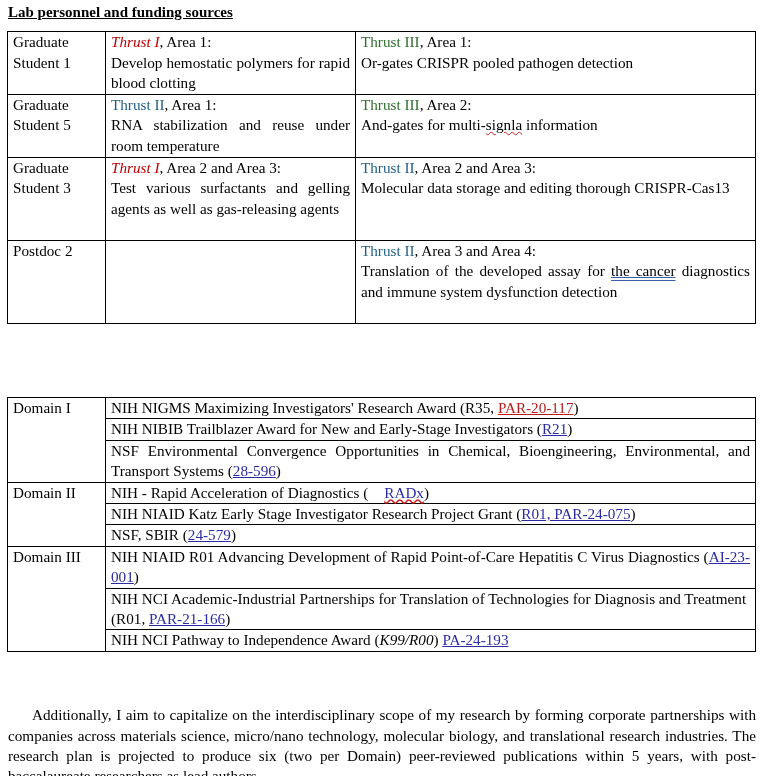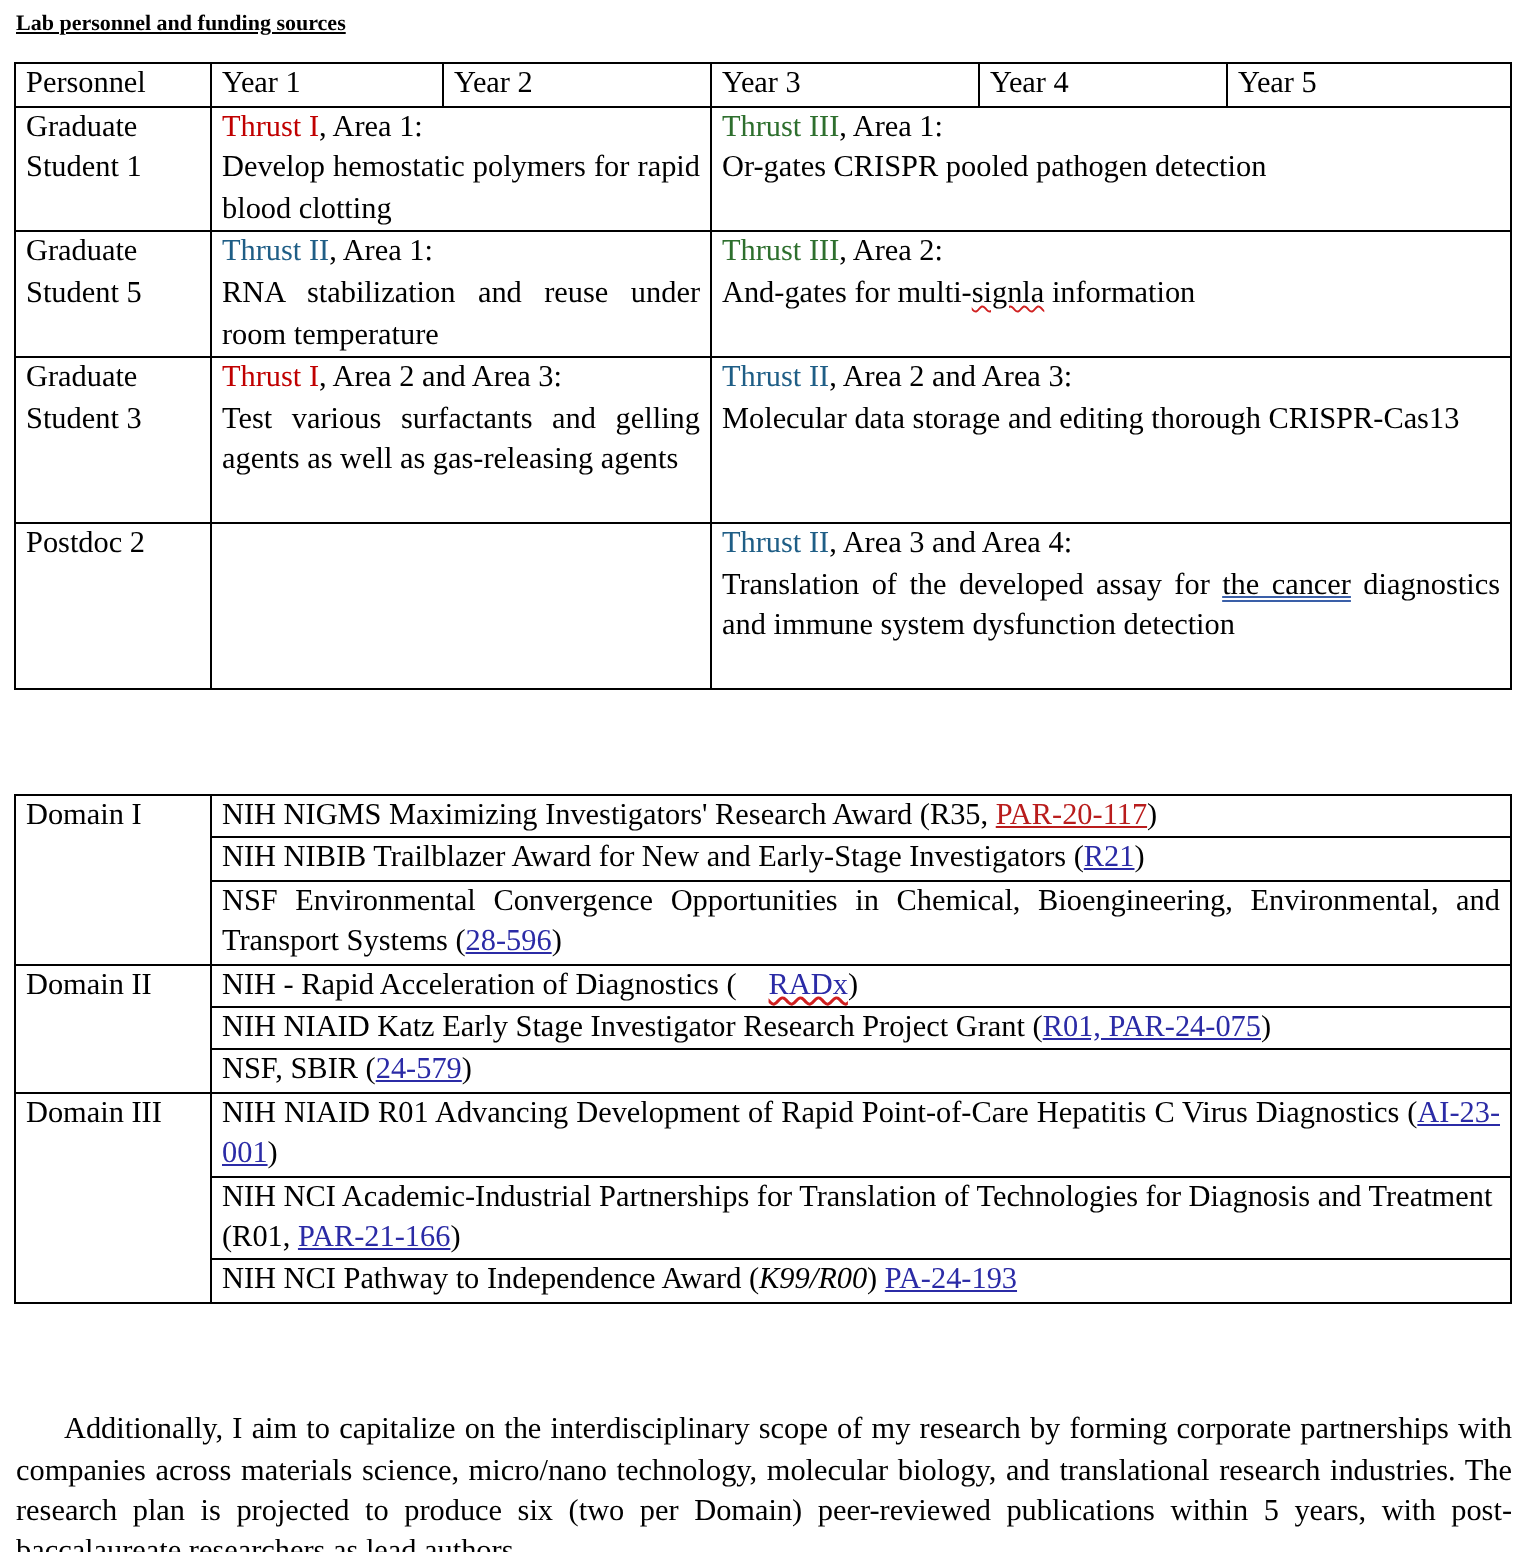--- a/index.html
+++ b/index.html
@@ -1,24 +1,24 @@
 <!DOCTYPE html>
 <html><head>
 <meta charset="utf-8">
 <style>
   html,body{margin:0;padding:0;background:#fff;}
   body{width:768px;height:776px;position:relative;overflow:hidden;
        font-family:"Liberation Serif","DejaVu Serif",serif;font-size:15.2px;color:#000;line-height:20.6px;}
-  .title{position:absolute;left:8px;top:2px;font-weight:bold;text-decoration:underline;font-size:11px;}
+  .title{position:absolute;left:8px;top:2px;font-weight:bold;text-decoration:underline;font-size:15px;}
   table{position:absolute;border-collapse:collapse;table-layout:fixed;}
   td{border:1px solid #000;vertical-align:top;padding:0 5px 0 5px;}
   #t1{left:7px;top:31px;width:748px;}
   #t2{left:7px;top:397px;width:748px;}
   .just{text-align:justify;text-align-last:left;}
-  .red{color:#c00000;}
+  .red{color:#c00000;font-style:italic;}
   .green{color:#2e6f2e;margin-top:33px;}
   .blue{color:#1f5e86;}
   a.lnk{color:#2b2ba6;text-decoration:underline;}
   a.lnk.teal{color:#b91c1c;}
   .squig{text-decoration:underline wavy #d02020;text-decoration-thickness:1px;}
   .dbl{text-decoration:underline double #3a5fa8;}
   i{font-style:italic;text-align:right;}
   .para{position:absolute;left:8px;top:690px;width:748px;text-align:justify;text-indent:24px;line-height:20.4px;}
   .t2 td{line-height:20.4px;}
 </style>
@@ -30,28 +30,20 @@
 <table id="t1">
   <colgroup>
     <col style="width:98px">
       <col style="width:116px">
       <col style="width:134px">
       <col style="width:134px">
       <col style="width:124px">
       <col style="width:142px">
   </colgroup>
   <tbody>
-      <tr>
-    <td>Personnel</td>
-    <td>Year 1</td>
-    <td>Year 2</td>
-    <td>Year 3</td>
-    <td>Year 4</td>
-    <td>Year 5</td>
-  </tr>
 
   <tr style="height:62px">
     <td>Graduate Student 1</td>
     <td colspan="2" class="just">
       <span class="red">Thrust I</span><span>, Area 1:</span><br>
       <span>Develop hemostatic polymers for rapid blood clotting</span>
     </td>
     <td colspan="3" class="just">
       <span class="green">Thrust III</span><span>, Area 1:</span><br>
       <span>Or-gates CRISPR pooled pathogen detection</span>

